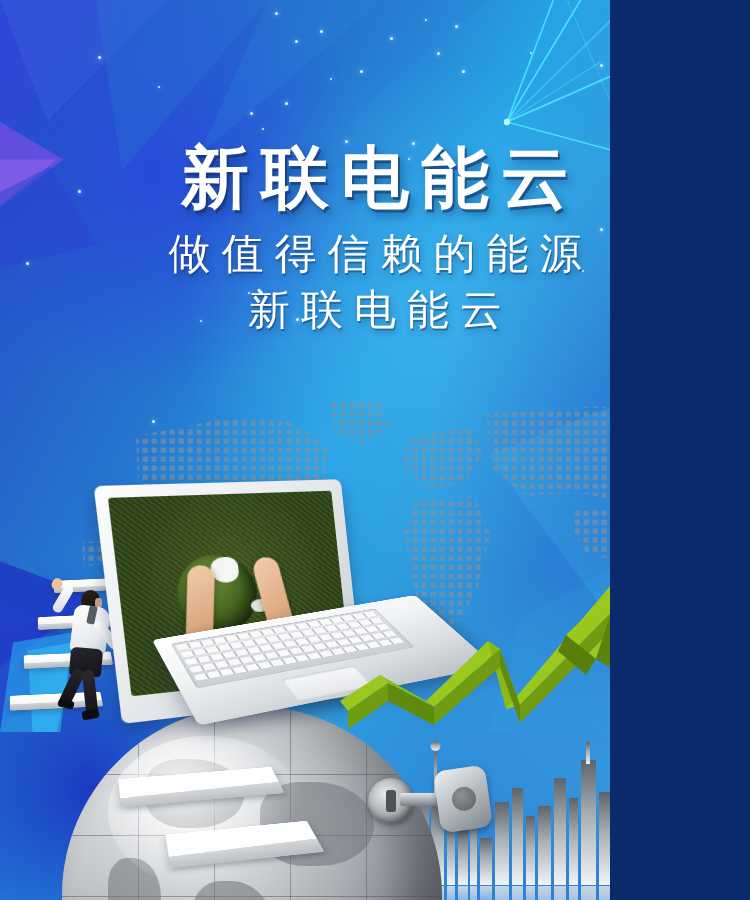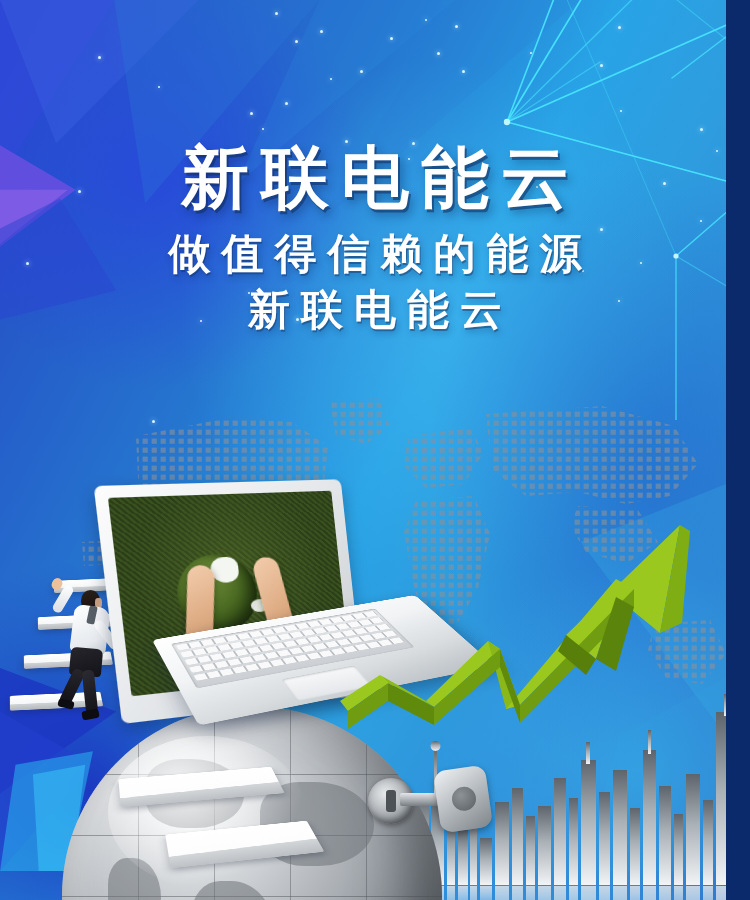--- a/index.html
+++ b/index.html
@@ -1,19 +1,19 @@
 <!DOCTYPE html>
 <html><head>
 <meta charset="utf-8">
 <style>
   html,body{margin:0;padding:0;background:#0b2a6b;}
   body{font-family:"Liberation Sans","DejaVu Sans",sans-serif;}
 
   #poster{
-    position:relative;width:726px;height:900px;overflow:hidden;
+    position:relative;width:610px;height:900px;overflow:hidden;
     background:linear-gradient(118deg,#2b3fd0 0%,#2558c8 14%,#2576cf 34%,#28a3e6 52%,#2e9ddf 64%,#2f8ad8 80%,#2f6fc8 100%);
   }
 
   
   .wash{position:absolute;pointer-events:none;}
   .w-topleft{left:-60px;top:-40px;width:430px;height:430px;
     background:radial-gradient(closest-side,rgba(40,70,220,.85),rgba(40,70,220,0));}
   .w-center{left:180px;top:60px;width:520px;height:520px;
     background:radial-gradient(closest-side,rgba(70,185,240,.55),rgba(70,185,240,0));}
   .w-right{left:430px;top:160px;width:430px;height:620px;
@@ -38,21 +38,21 @@
 
   
   .headline{position:absolute;left:0;top:138px;width:750px;text-align:center;}
   .title{
     font-size:68px;line-height:78px;font-weight:bold;color:#ffffff;
     letter-spacing:12px;text-indent:12px;
     text-shadow:2px 3px 0 rgba(16,46,96,.55), 4px 6px 10px rgba(10,35,80,.38);
   }
   .sub{margin-top:10px;}
   .sub-line{
-    font-size:42px;line-height:56px;font-weight:bold;color:#ffffff;
+    font-size:42px;line-height:56px;font-weight:normal;color:#ffffff;
     letter-spacing:11px;text-indent:11px;
     text-shadow:1px 2px 0 rgba(18,50,100,.45), 2px 4px 7px rgba(10,35,80,.3);
   }
 
   
   .skyline{position:absolute;left:400px;top:690px;width:350px;height:210px;pointer-events:none;}
 
   
   .art{position:absolute;left:0;top:0;width:750px;height:900px;pointer-events:none;}
 

